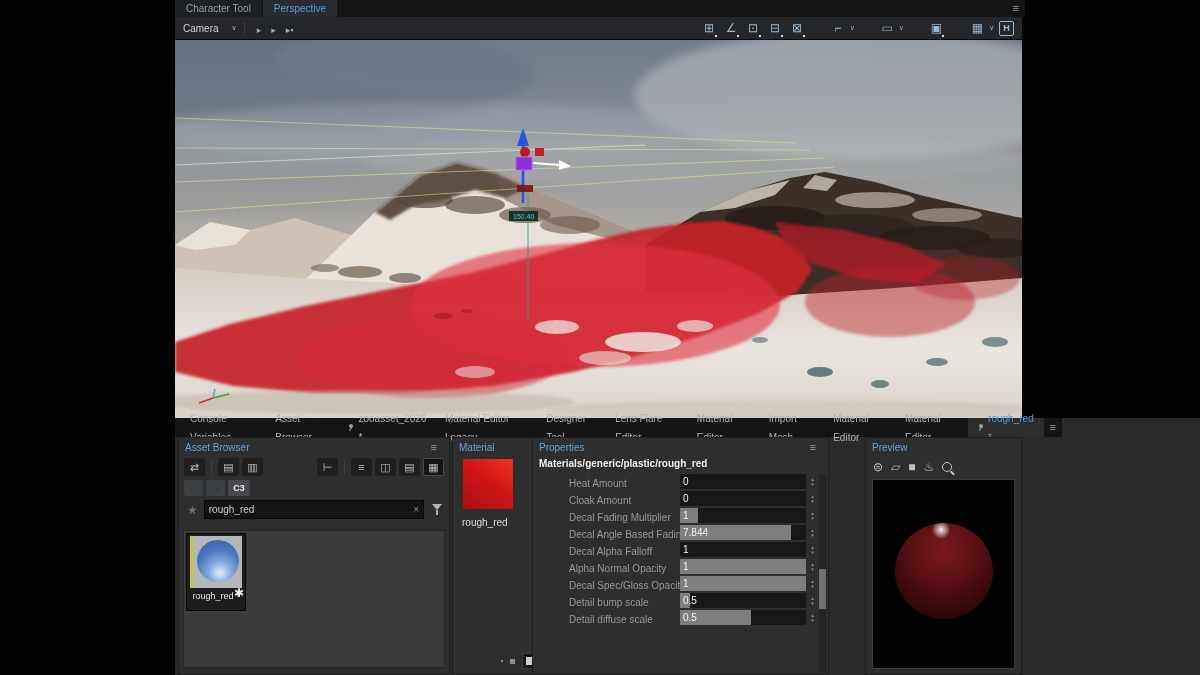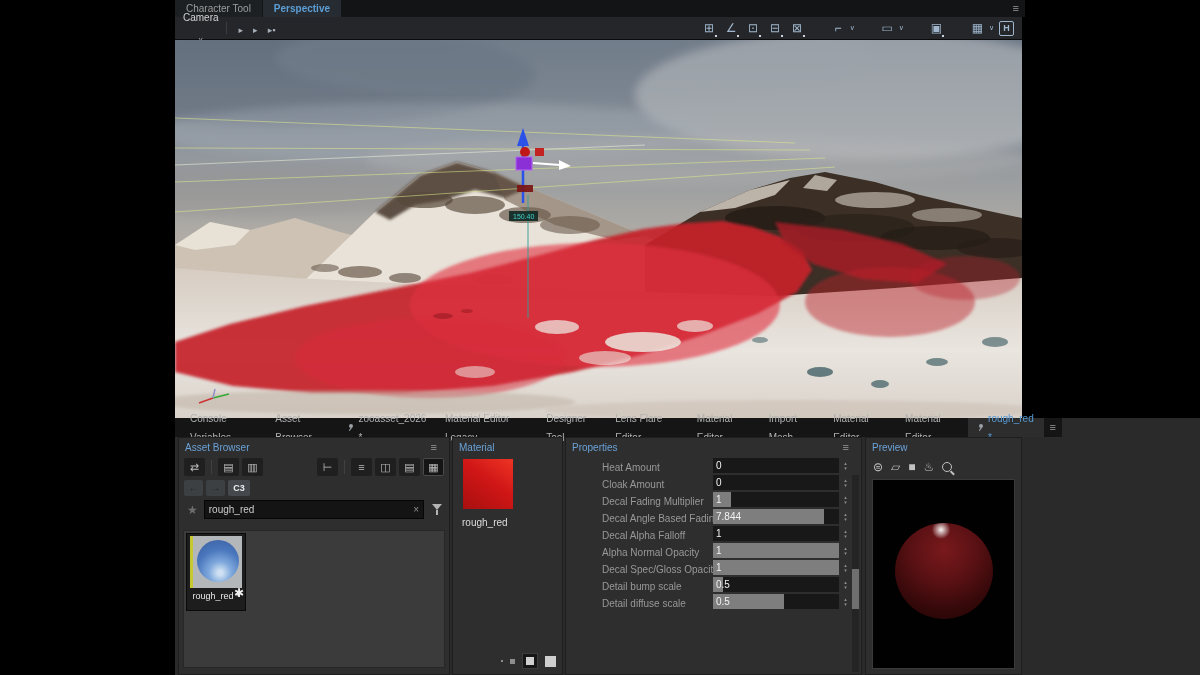--- a/index.html
+++ b/index.html
@@ -3,26 +3,26 @@
 <meta charset="utf-8">
 <style>
   html,body{margin:0;padding:0;background:#000;}
   .stage{position:relative;width:1200px;height:675px;background:#000;overflow:hidden;
          font-family:"Liberation Sans",sans-serif;-webkit-font-smoothing:antialiased;}
   
   #topTabBar{position:absolute;left:175px;top:0;width:850px;height:17px;background:#121416;
              display:flex;align-items:stretch;}
   #topTabs{display:flex;}
   .ttab{padding:0 11px;font-size:10px;line-height:17px;color:#9d9d9d;background:#1d2023;margin-right:1px;cursor:default;}
-  .ttab.active{background:#272c32;color:#5c9fd6;font-weight:bold;}
+  .ttab.active{background:#272c32;color:#5c9fd6;}
   .menu-ic{margin-left:auto;align-self:center;color:#9a9a9a;font-size:11px;line-height:11px;padding:0 6px;cursor:default;}
   
   #vpToolbar{position:absolute;left:175px;top:17px;width:847px;height:23px;background:#24262a;
              border-bottom:1px solid #0b0b0b;display:flex;align-items:center;padding:0 8px;box-sizing:border-box;}
-  .cam-label{font-size:10px;color:#d2d2d2;display:flex;align-items:center;gap:13px;flex-direction:column;}
+  .cam-label{font-size:10px;color:#d2d2d2;display:flex;align-items:center;gap:13px;}
   .chev{font-size:7px;color:#b8b8b8;}
   .vp-sep{width:1px;height:12px;background:#3a3d42;margin:0 7px;}
   .play-ic{font-size:9px;color:#a7afb8;margin:0 5px;}
   #vpIcons{margin-left:auto;display:flex;align-items:center;gap:5px;}
   .vicon{font-size:12px;line-height:16px;color:#9fb6cc;width:17px;text-align:center;position:relative;cursor:default;}
   .vicon.dot::after{content:"";position:absolute;right:1px;bottom:-1px;width:2px;height:2px;background:#cdd6e0;}
   .vicon.boxed{font-size:9px;font-weight:bold;width:13px;height:13px;line-height:13px;border:1px solid #9fb6cc;border-radius:2px;}
   .vchev{font-size:7px;color:#9fb6cc;margin-left:-2px;}
   .vgap{width:14px;}
   
@@ -75,21 +75,21 @@
     background:linear-gradient(215deg,#ee3424 0%,#d01616 45%,#a80f0f 100%);}
   .mat-name{margin:8px 0 0 9px;font-size:10px;color:#dcdcdc;}
   .size-row{position:absolute;right:6px;bottom:5px;display:flex;align-items:center;gap:7px;}
   .sz{background:#8d8d8d;display:inline-block;}
   .sz1{width:2px;height:2px;}
   .sz2{width:5px;height:5px;}
   .szbox{width:14px;height:14px;background:#161616;border:1px solid #3c3c3c;display:flex;align-items:center;justify-content:center;}
   .sz3{width:8px;height:8px;background:#cfcfcf;}
   .sz4{width:11px;height:11px;background:#cfcfcf;}
   
-  #propsPanel{left:565px;width:297px;}
+  #propsPanel{left:532px;width:297px;}
   .prop-path{height:16px;line-height:16px;padding-left:6px;font-size:10px;font-weight:bold;color:#f0f0f0;}
   .prow{display:flex;align-items:flex-end;height:17px;padding-left:36px;}
   .plabel{flex:0 0 111px;font-size:10px;color:#989898;white-space:nowrap;overflow:hidden;}
   .pfield{width:126px;height:15px;background:#181818;position:relative;}
   .pfill{height:100%;background:#7e7e7e;}
   .pval{position:absolute;left:3px;top:0;line-height:15px;font-size:10px;color:#f2f2f2;}
   .pspin{width:13px;height:15px;display:flex;flex-direction:column;align-items:center;justify-content:center;
          color:#909090;font-size:5px;line-height:5px;cursor:default;}
   .psection{height:17px;display:flex;align-items:center;gap:5px;padding-left:16px;font-size:10px;color:#c8c8c8;}
   .psec-arrow{font-size:7px;color:#c8c8c8;}
@@ -361,20 +361,21 @@
         </span>
         <span class="sz sz4"></span>
       </div>
   </div>
 
   <div class="panel" id="propsPanel">
     <div class="panel-header">
       <span class="panel-title">Properties</span>
       <span class="menu-ic">≡</span>
     </div>
+    <div class="prop-path">Materials/generic/plastic/rough_red</div>
     <div id="propRows">
         <div class="prow">
           <span class="plabel">Heat Amount</span>
           <div class="pfield">
             <div class="pfill" style="width: 0%;"></div>
             <span class="pval">0</span>
           </div>
           <div class="pspin">
             <span>▴</span>
             <span>▾</span>

